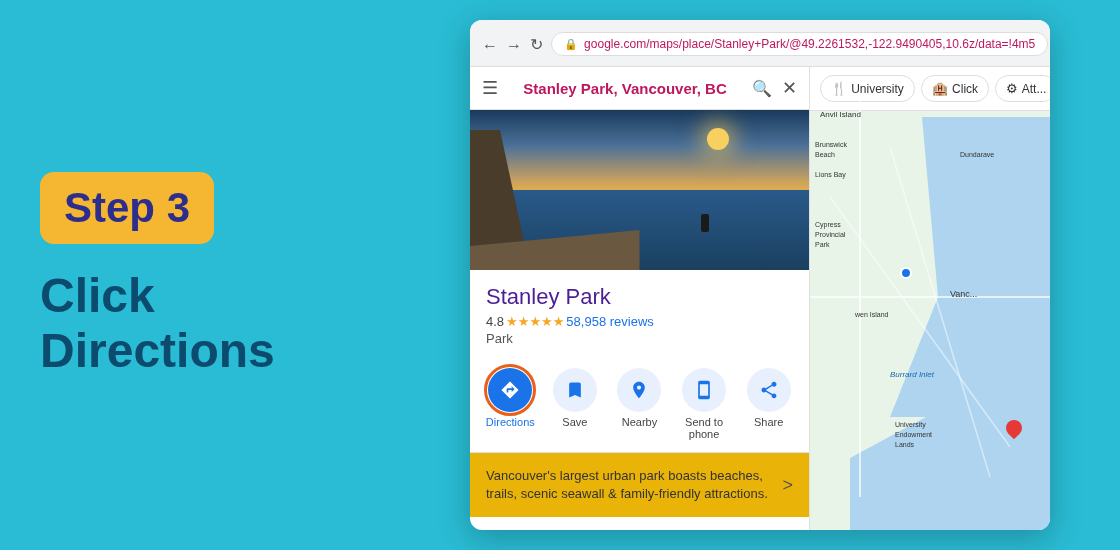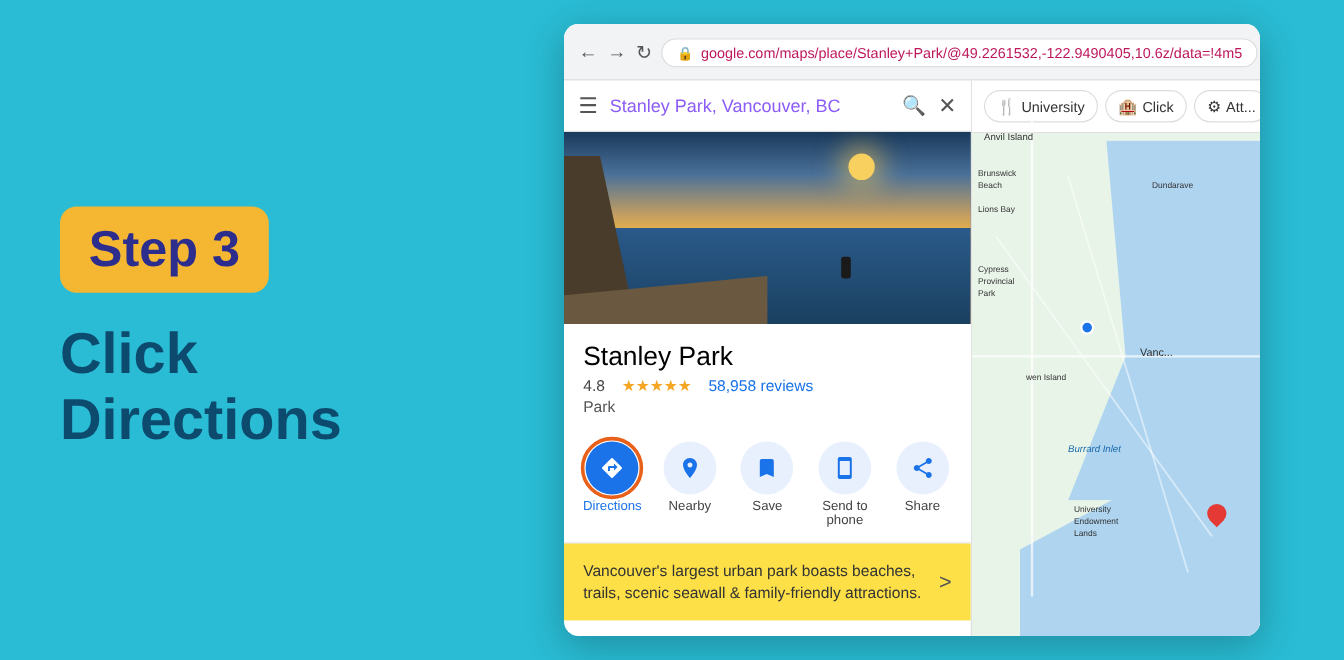--- a/index.html
+++ b/index.html
@@ -10,21 +10,21 @@
       font-family: 'Arial', sans-serif;
       overflow: hidden;
       display: flex;
       align-items: center;
       position: relative;
     }
 
     
     .left-panel {
       width: 420px;
-      padding: 40px 50px;
+      padding: 40px 40px;
       display: flex;
       flex-direction: column;
       gap: 24px;
       flex-shrink: 0;
     }
 
     .step-badge {
       background-color: #f5b731;
       border-radius: 14px;
       padding: 12px 24px;
@@ -144,22 +144,23 @@
 
     .hamburger-icon {
       font-size: 18px;
       color: #555;
       cursor: pointer;
     }
 
     .search-text {
       flex: 1;
       font-size: 15px;
-      color: #8b5cf6;
-      font-weight: 400;
+      color: #be185d;
+      font-weight: 700;
+      text-align: center;
     }
 
     .search-icon-btn {
       color: #555;
       font-size: 16px;
       cursor: pointer;
     }
 
     .close-icon-btn {
       color: #555;
@@ -241,28 +242,28 @@
     
     .place-info {
       padding: 14px 16px 0;
       background: #fff;
       flex-shrink: 0;
     }
 
     .place-name {
       font-size: 22px;
       font-weight: 500;
-      color: #000000;
+      color: #4c1d95;
       margin-bottom: 4px;
     }
 
     .place-rating-row {
       display: flex;
       align-items: center;
-      gap: 14px;
+      gap: 2px;
       margin-bottom: 2px;
     }
 
     .rating-number {
       font-size: 13px;
       color: #444;
       font-weight: 500;
     }
 
     .stars {
@@ -334,21 +335,21 @@
     .action-label.directions-label {
       color: #1a73e8;
     }
 
     
     .place-description {
       display: flex;
       align-items: center;
       justify-content: space-between;
       padding: 14px 16px;
-      background: #fde047;
+      background: #eab308;
     }
 
     .desc-text {
       font-size: 13px;
       color: #333;
       line-height: 1.4;
       flex: 1;
     }
 
     .desc-arrow {
@@ -507,33 +508,33 @@
               <svg width="20" height="20" viewBox="0 0 24 24" fill="white">
                 <path d="M21.71 11.29l-9-9a1 1 0 0 0-1.42 0l-9 9a1 1 0 0 0 0 1.42l9 9a1 1 0 0 0 1.42 0l9-9a1 1 0 0 0 0-1.42zM14 14.5V12h-4v3H8v-4a1 1 0 0 1 1-1h5V7.5l3.5 3.5-3.5 3.5z"></path>
               </svg>
             </div>
             <span class="action-label directions-label">Directions</span>
           </div>
 
           <div class="action-btn">
             <div class="action-icon-circle">
               <svg width="20" height="20" viewBox="0 0 24 24" fill="#1a73e8">
+                <path d="M17 3H7c-1.1 0-2 .9-2 2v16l7-3 7 3V5c0-1.1-.9-2-2-2z"></path>
+              </svg>
+            </div>
+            <span class="action-label">Save</span>
+          </div>
+
+          <div class="action-btn">
+            <div class="action-icon-circle">
+              <svg width="20" height="20" viewBox="0 0 24 24" fill="#1a73e8">
                 <path d="M12 2C8.13 2 5 5.13 5 9c0 5.25 7 13 7 13s7-7.75 7-13c0-3.87-3.13-7-7-7zm0 9.5c-1.38 0-2.5-1.12-2.5-2.5S10.62 6.5 12 6.5s2.5 1.12 2.5 2.5S13.38 11.5 12 11.5z"></path>
               </svg>
             </div>
             <span class="action-label">Nearby</span>
-          </div>
-
-          <div class="action-btn">
-            <div class="action-icon-circle">
-              <svg width="20" height="20" viewBox="0 0 24 24" fill="#1a73e8">
-                <path d="M17 3H7c-1.1 0-2 .9-2 2v16l7-3 7 3V5c0-1.1-.9-2-2-2z"></path>
-              </svg>
-            </div>
-            <span class="action-label">Save</span>
           </div>
 
           <div class="action-btn">
             <div class="action-icon-circle">
               <svg width="20" height="20" viewBox="0 0 24 24" fill="#1a73e8">
                 <path d="M17 1.01L7 1c-1.1 0-2 .9-2 2v18c0 1.1.9 2 2 2h10c1.1 0 2-.9 2-2V3c0-1.1-.9-1.99-2-1.99zM17 19H7V5h10v14z"></path>
               </svg>
             </div>
             <span class="action-label">Send to<br>phone</span>
           </div>

